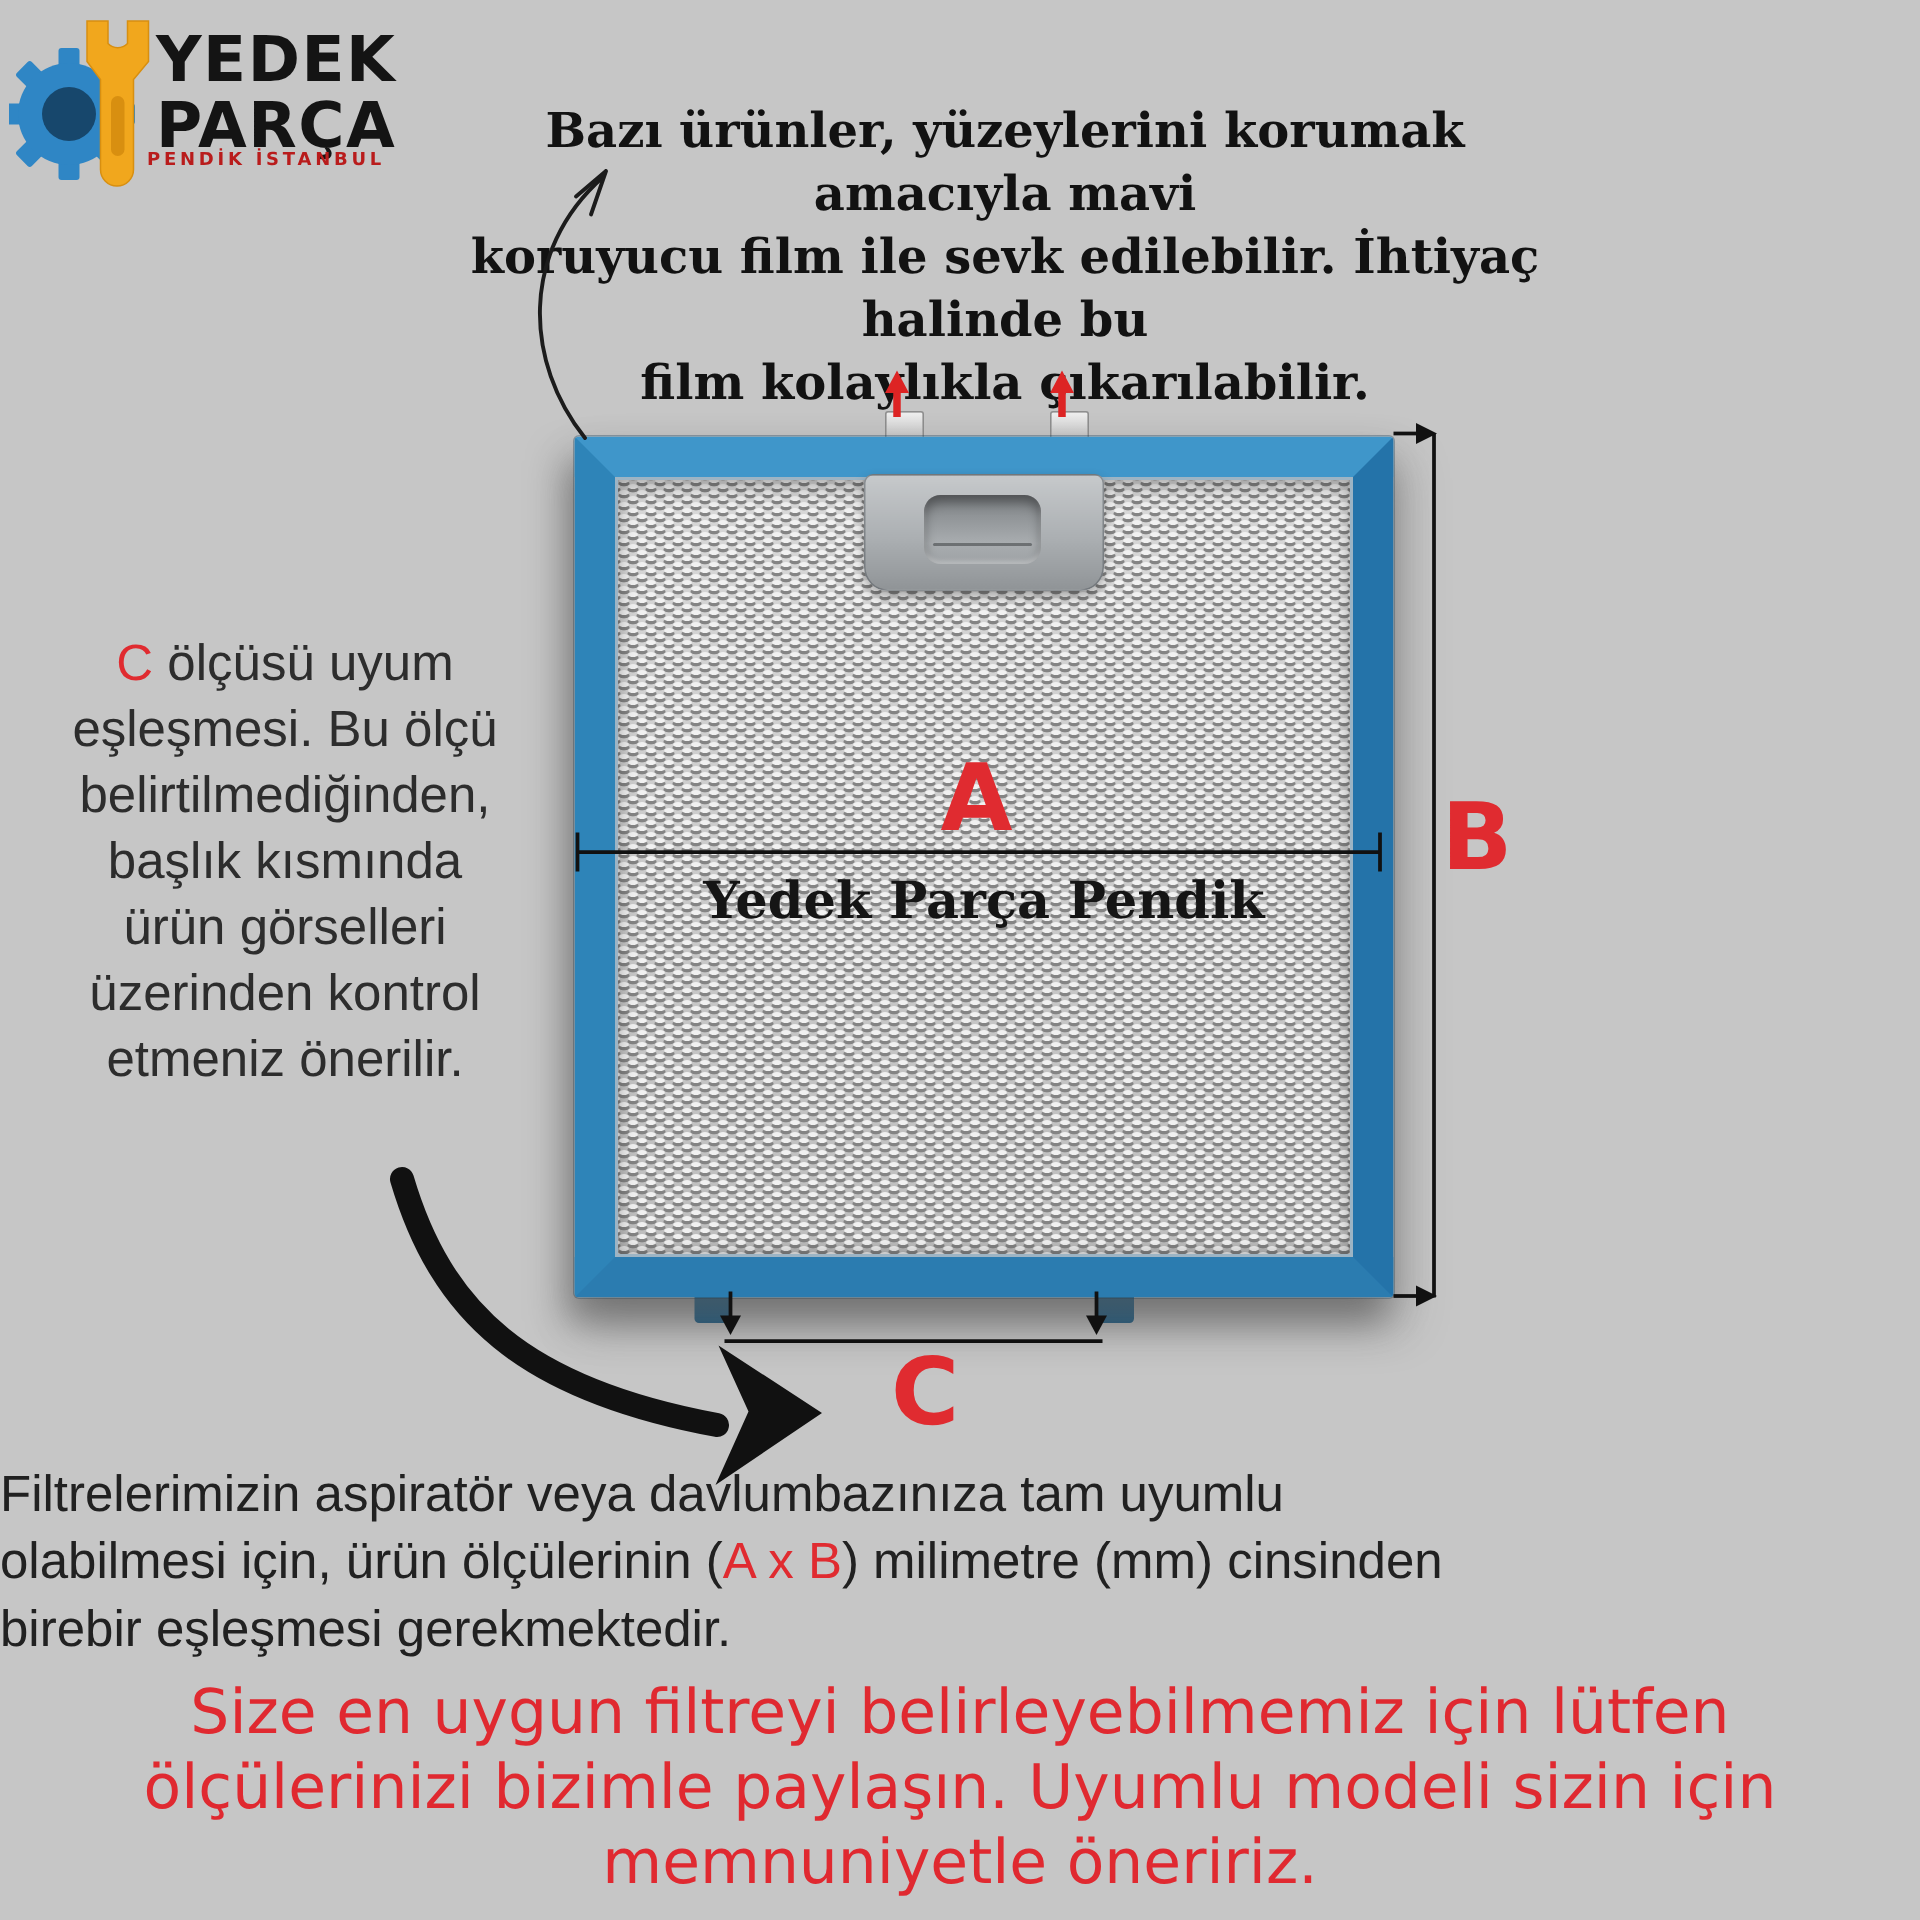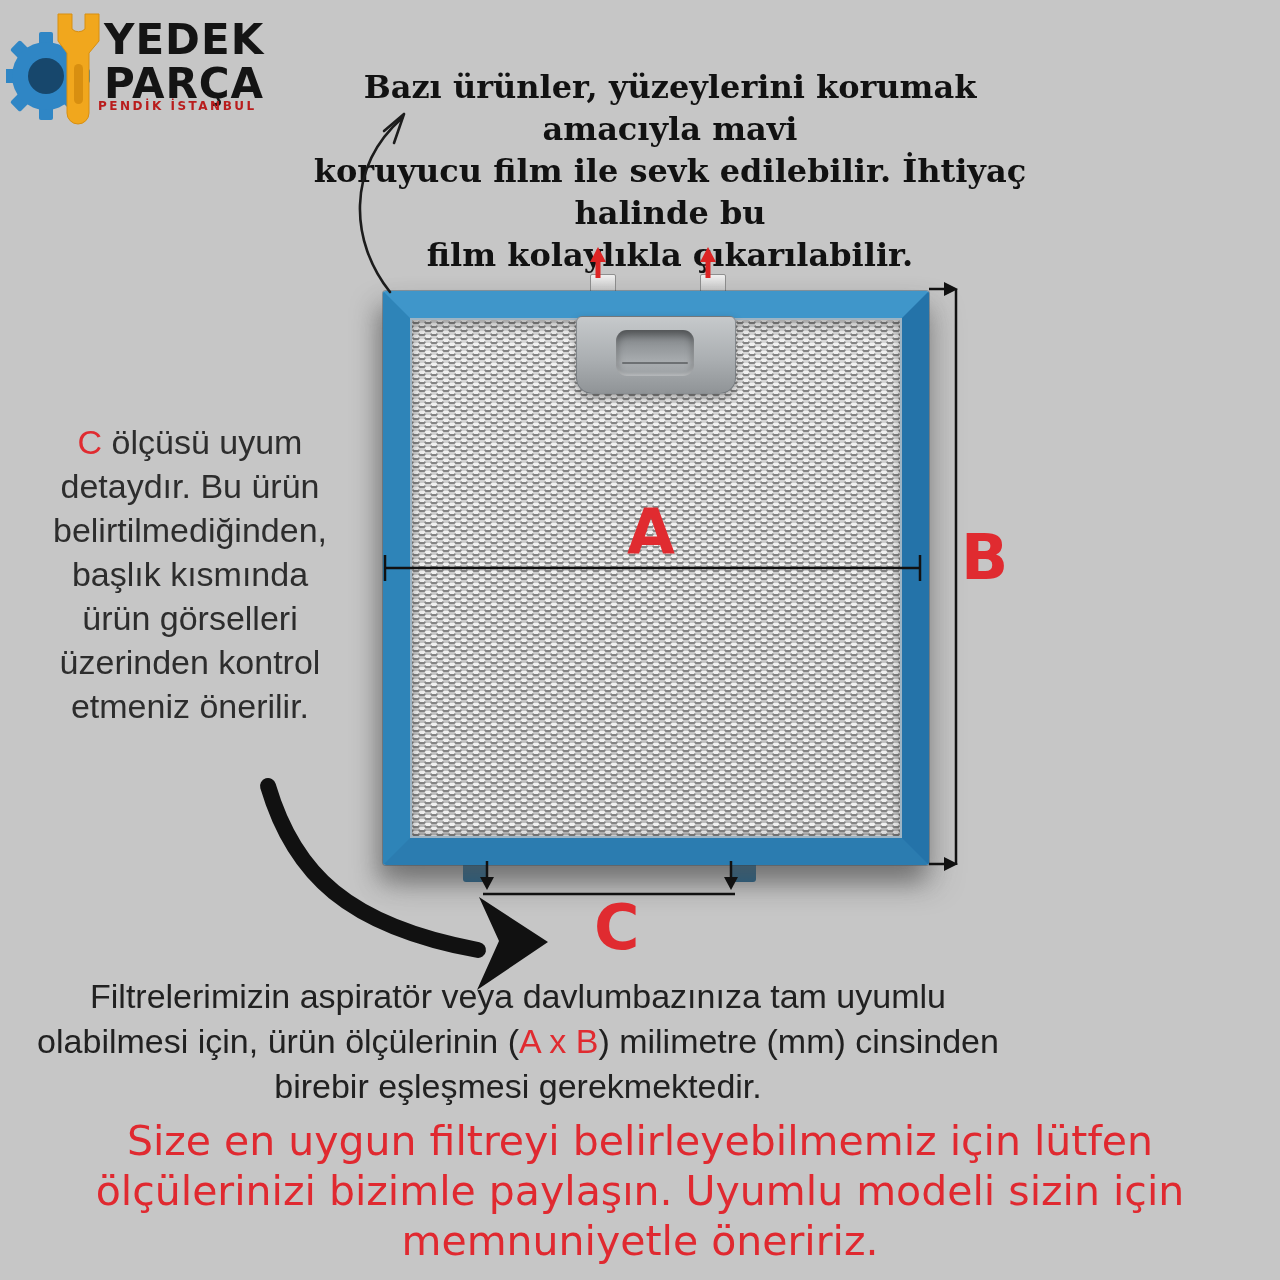--- a/index.html
+++ b/index.html
@@ -61,21 +61,21 @@
              font-size:62px;line-height:62px;color:#e02b30;z-index:11;}
   #label-a{left:627px;top:501px;}
   #label-b{left:961px;top:527px;}
   #label-c{left:594px;top:897px;}
 
   
   .left-note{position:absolute;left:12px;top:420px;width:356px;text-align:center;
              font-size:34px;line-height:44px;color:#2d2d2d;}
 
   
-  .compat-note{position:absolute;left:0;top:974px;width:1036px;text-align:center;
+  .compat-note{position:absolute;left:0;top:974px;width:1036px;
                font-size:34px;line-height:45px;color:#212121;}
   .cta-note{position:absolute;left:0;top:1116px;width:1280px;text-align:center;
             font-family:"DejaVu Sans",sans-serif;font-size:41px;line-height:50px;
             color:#e02930;font-weight:400;}
 
   .overlay{position:absolute;left:0;top:0;z-index:10;pointer-events:none;}
 </style>
 </head>
 <body>
 
@@ -119,20 +119,21 @@
   <div class="tab-top" style="left:590px;top:274px;"></div>
   <div class="tab-top" style="left:700px;top:274px;"></div>
   <div class="tab-bottom" style="left:463px;top:858px;"></div>
   <div class="tab-bottom" style="left:731px;top:858px;"></div>
 
   <div class="frame">
     <div class="mesh"></div>
     <div class="handle">
       <div class="grip"></div>
     </div>
+    <div class="watermark">Yedek Parça Pendik</div>
   </div>
 
   <div class="dim-label" id="label-a">A</div>
   <div class="dim-label" id="label-b">B</div>
   <div class="dim-label" id="label-c">C</div>
 
   <svg class="overlay" width="1280" height="1280" viewBox="0 0 1280 1280">
 
     <g stroke="#1c1c1c" stroke-width="2.6" fill="none" stroke-linecap="round">
       <path d="M390 292 C 350 242 346 168 402 118"></path>
@@ -169,21 +170,21 @@
     </g>
 
     <g>
       <path d="M268 786 C 294 874 348 926 478 950" stroke="#111" stroke-width="16" fill="none" stroke-linecap="round"></path>
       <polygon points="548,942 479,897 499,941 477,990" fill="#111"></polygon>
     </g>
   </svg>
 
   <div class="left-note">
     <div><span class="red">C</span><span> ölçüsü uyum</span></div>
-    <div>detaydır. Bu ürün</div>
+    <div>eşleşmesi. Bu ölçü</div>
     <div>belirtilmediğinden,</div>
     <div>başlık kısmında</div>
     <div>ürün görselleri</div>
     <div>üzerinden kontrol</div>
     <div>etmeniz önerilir.</div>
   </div>
 
   <div class="compat-note">
     <div>Filtrelerimizin aspiratör veya davlumbazınıza tam uyumlu</div>
     <div>

